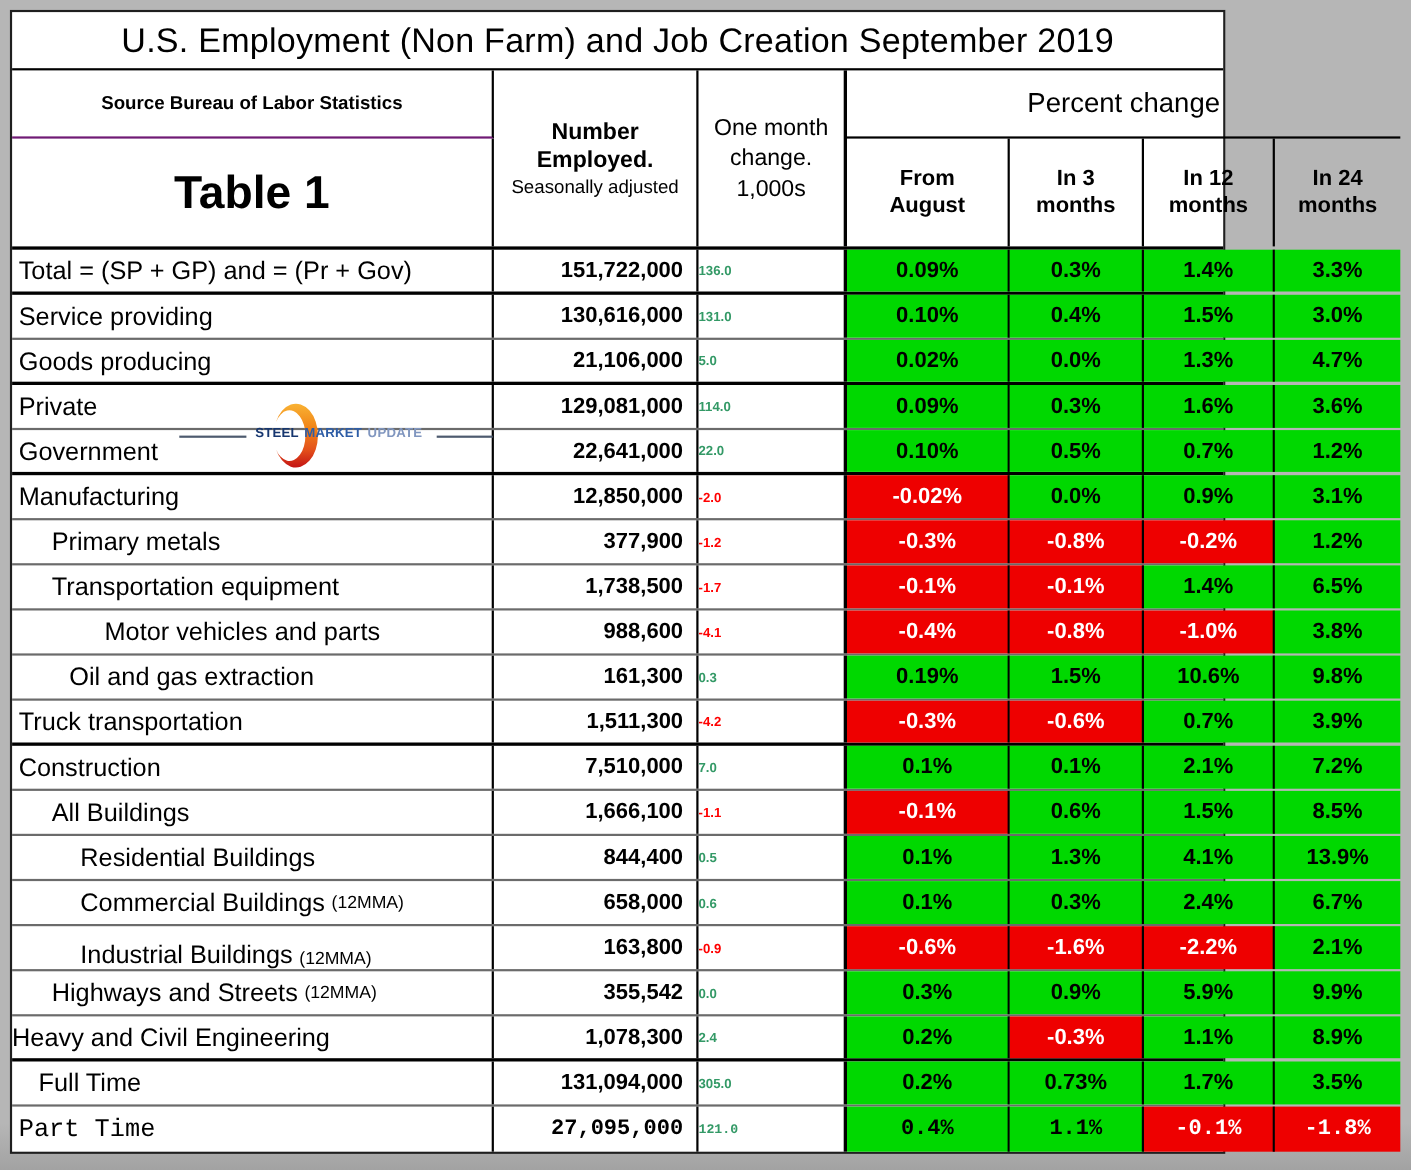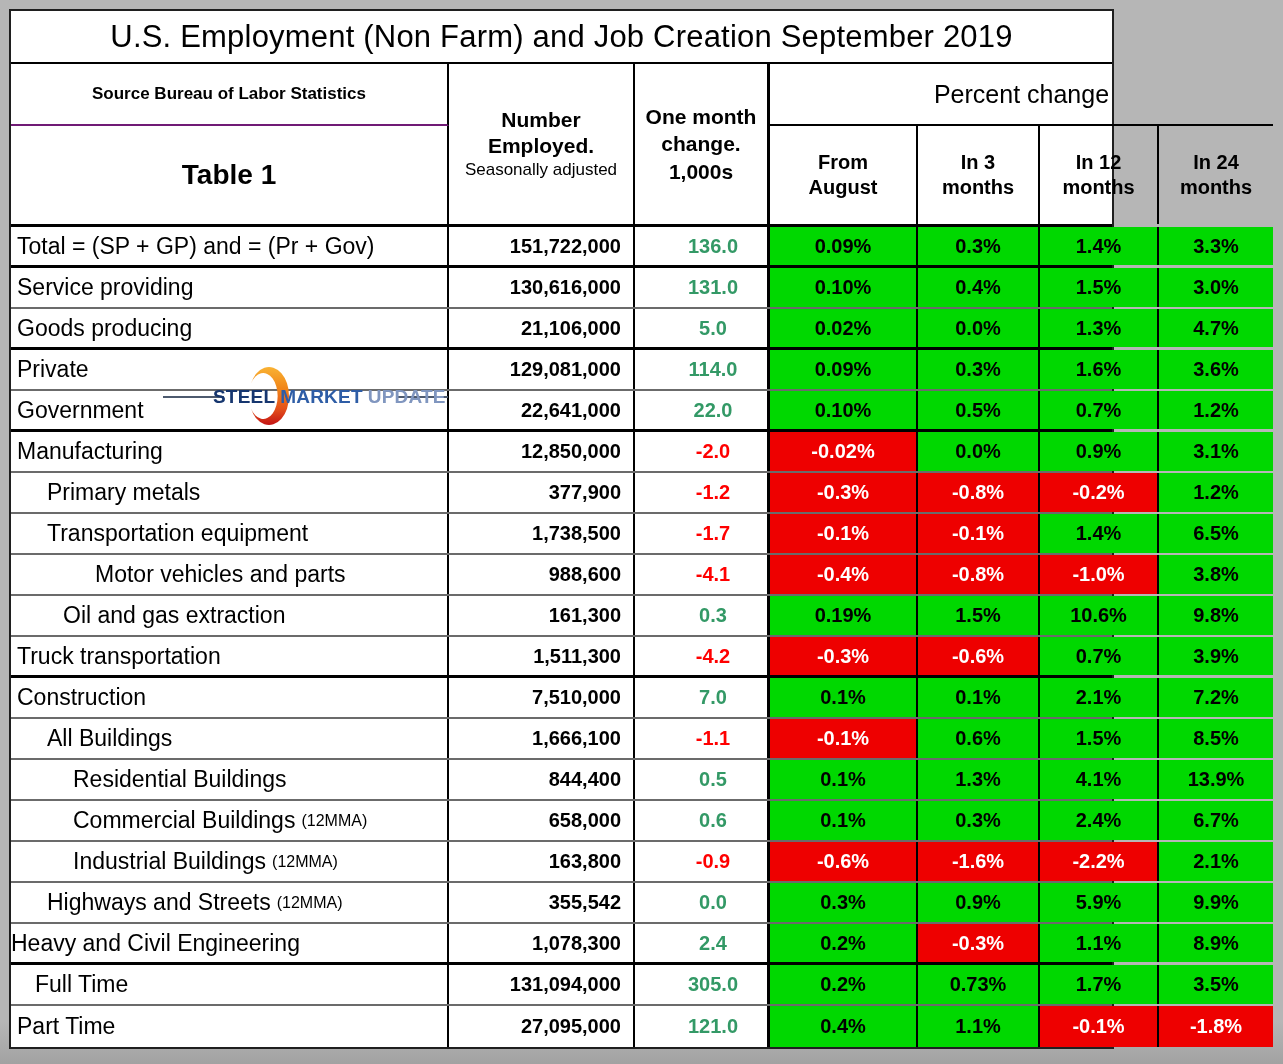--- a/index.html
+++ b/index.html
@@ -30,60 +30,60 @@
   .thead {
     display: grid;
     grid-template-columns: var(--cols);
     grid-template-rows: 62px 98px;
     border-bottom: 3px solid #000;
   }
   .hcell { display: flex; flex-direction: column; align-items: center; justify-content: center; text-align: center; }
   .h-src  { grid-column: 1; grid-row: 1; border-right: 2px solid #000; border-bottom: 2px solid #701a75;
             font-weight: bold; font-size: 17px; }
   .h-tbl  { grid-column: 1; grid-row: 2; border-right: 2px solid #000;
-            font-weight: bold; font-size: 28px; }
+            font-weight: bold; font-size: 42px; }
   .h-num  { grid-column: 2; grid-row: 1 / span 2; border-right: 2px solid #000; }
   .h-num .b { font-weight: bold; font-size: 21px; line-height: 1.25; }
   .h-num .s { font-size: 17px; line-height: 1.3; }
   .h-mon  { grid-column: 3; grid-row: 1 / span 2; border-right: 3px solid #000;
-            font-weight: bold; font-size: 21px; line-height: 1.3; }
+            font-weight: normal; font-size: 21px; line-height: 1.3; }
   .h-pct  { grid-column: 4 / span 4; grid-row: 1; border-bottom: 2px solid #000;
             font-size: 25px; }
   .h-sub  { grid-row: 2; font-weight: bold; font-size: 20px; line-height: 1.25; }
   .h-sub.c4, .h-sub.c5, .h-sub.c6 { border-right: 2px solid #000; }
   
   .rows-wrap { position: relative; }
   .trow {
     display: grid;
     grid-template-columns: var(--cols);
     height: 41px;
     border-bottom: 2px solid var(--rowline);
   }
   .trow.group-end { border-bottom: 3px solid #000; }
-  .trow:last-child { border-bottom: none; }
+  .trow:last-child { border-bottom: none; font-family: Liberation Mono, monospace; }
   .cell { display: flex; align-items: center; overflow: hidden; }
   .c1 { border-right: 2px solid #000; }
   .c2 { border-right: 2px solid #000; }
   .c3 { border-right: 3px solid #000; }
   .c4, .c5, .c6 { border-right: 2px solid #000; }
   .label-cell { font-size: 23px; color: #000; white-space: nowrap; }
   .label-cell .suffix { font-size: 16px; margin-left: 6px; }
   .emp-cell { justify-content: flex-end; padding-right: 12px; font-weight: bold; font-size: 20px; }
-  .chg-cell { justify-content: center; font-weight: bold; font-size: 20px; color: var(--pos); margin-left: 24px; }
+  .chg-cell { justify-content: flex-start; font-weight: bold; font-size: 12px; color: var(--pos); }
   .chg-cell.neg { color: var(--neg); }
   .pct-cell { justify-content: center; font-weight: bold; font-size: 20px; }
   .pct-cell.green { background: var(--green); color: #000; }
   .pct-cell.red   { background: var(--red);   color: #fff; }
   
   .smu-logo { position: absolute; left: 150px; top: 136px; width: 290px; height: 66px; z-index: 5; pointer-events: none; }
   .smu-rule { position: absolute; height: 2px; background: #4d5a6e; top: 33px; }
   .smu-rule.left  { left: 2px;  width: 61px; }
   .smu-rule.right { left: 236px; width: 51px; }
   .smu-crescent { position: absolute; left: 87px; top: 2px; width: 42px; height: 62px; z-index: 1; }
-  .smu-text { position: absolute; left: 52px; top: 23px; z-index: 2; font-size: 19px; font-weight: bold; white-space: nowrap; letter-spacing: 0.2px; }
+  .smu-text { position: absolute; left: 71px; top: 23px; z-index: 2; font-size: 12px; font-weight: bold; white-space: nowrap; letter-spacing: 0.2px; }
   .smu-text .w1 { color: var(--logo-steel); font-weight: 800; }
   .smu-text .w2 { color: var(--logo-market); margin-left: 5px; }
   .smu-text .w3 { color: var(--logo-update); margin-left: 5px; font-weight: 600; }
 </style>
 </head>
 <body>
 
 <div class="sheet">
 
   <div class="title-row">U.S. Employment (Non Farm) and Job Creation September 2019</div>
@@ -479,21 +479,21 @@
           <div class="pct-text">0.3%</div>
         </div>
         <div class="cell c6 pct-cell green">
           <div class="pct-text">2.4%</div>
         </div>
         <div class="cell c7 pct-cell green">
           <div class="pct-text">6.7%</div>
         </div>
       </div>
       <div class="trow">
-        <div class="cell c1 label-cell" style="padding-left: 62px;">
+        <div class="cell c1 label-cell" style="padding-left: 62px; align-items: flex-end;">
           <div class="label-text">Industrial Buildings</div>
           <div class="suffix">(12MMA)</div>
         </div>
         <div class="cell c2 emp-cell">
           <div class="emp-text">163,800</div>
         </div>
         <div class="cell c3 chg-cell neg">
           <div class="chg-text">-0.9</div>
         </div>
         <div class="cell c4 pct-cell red">

